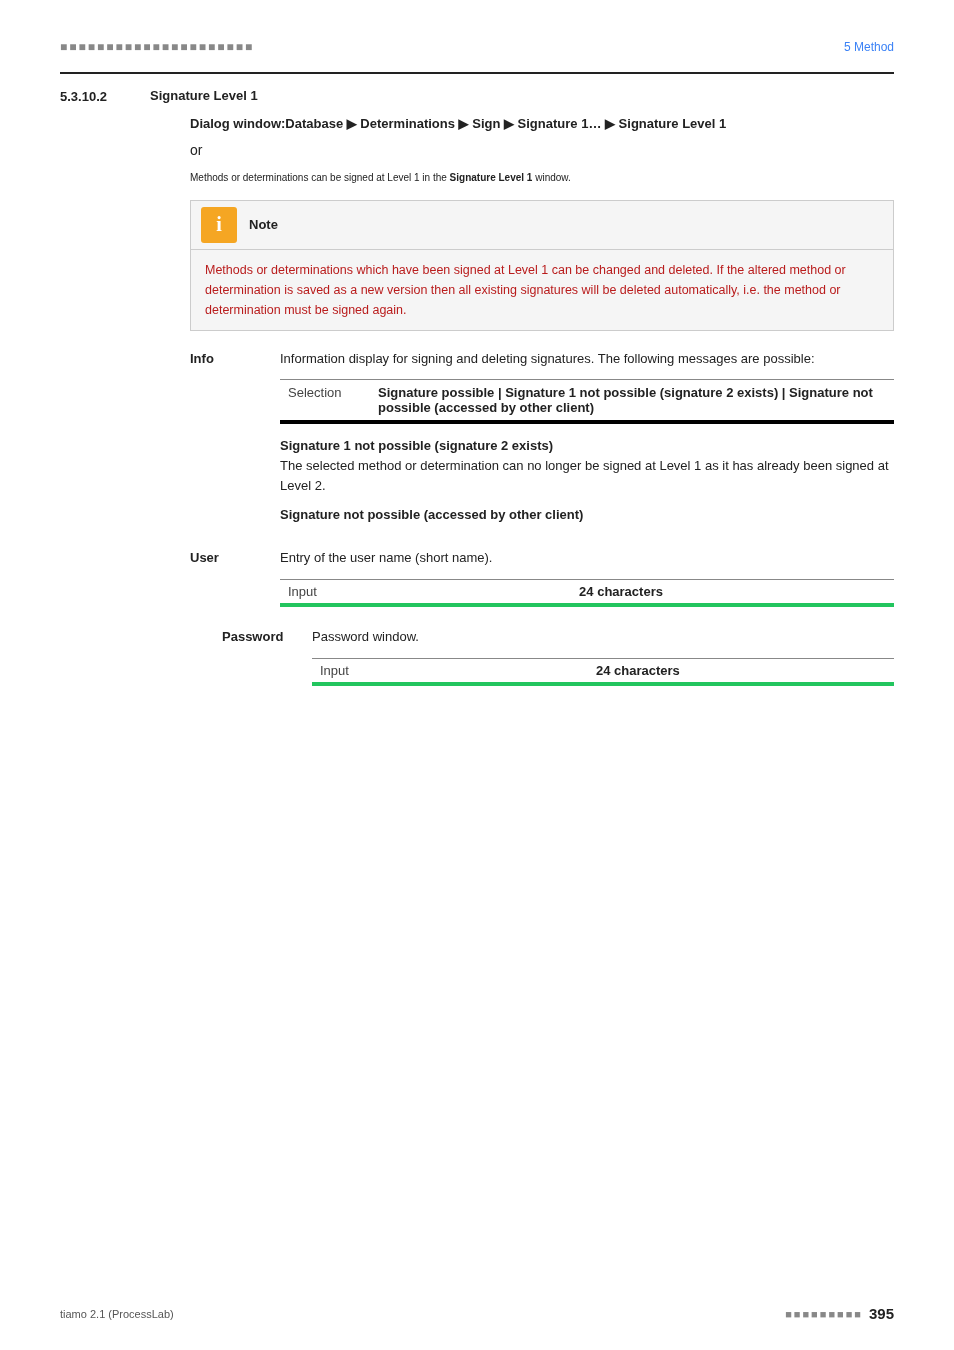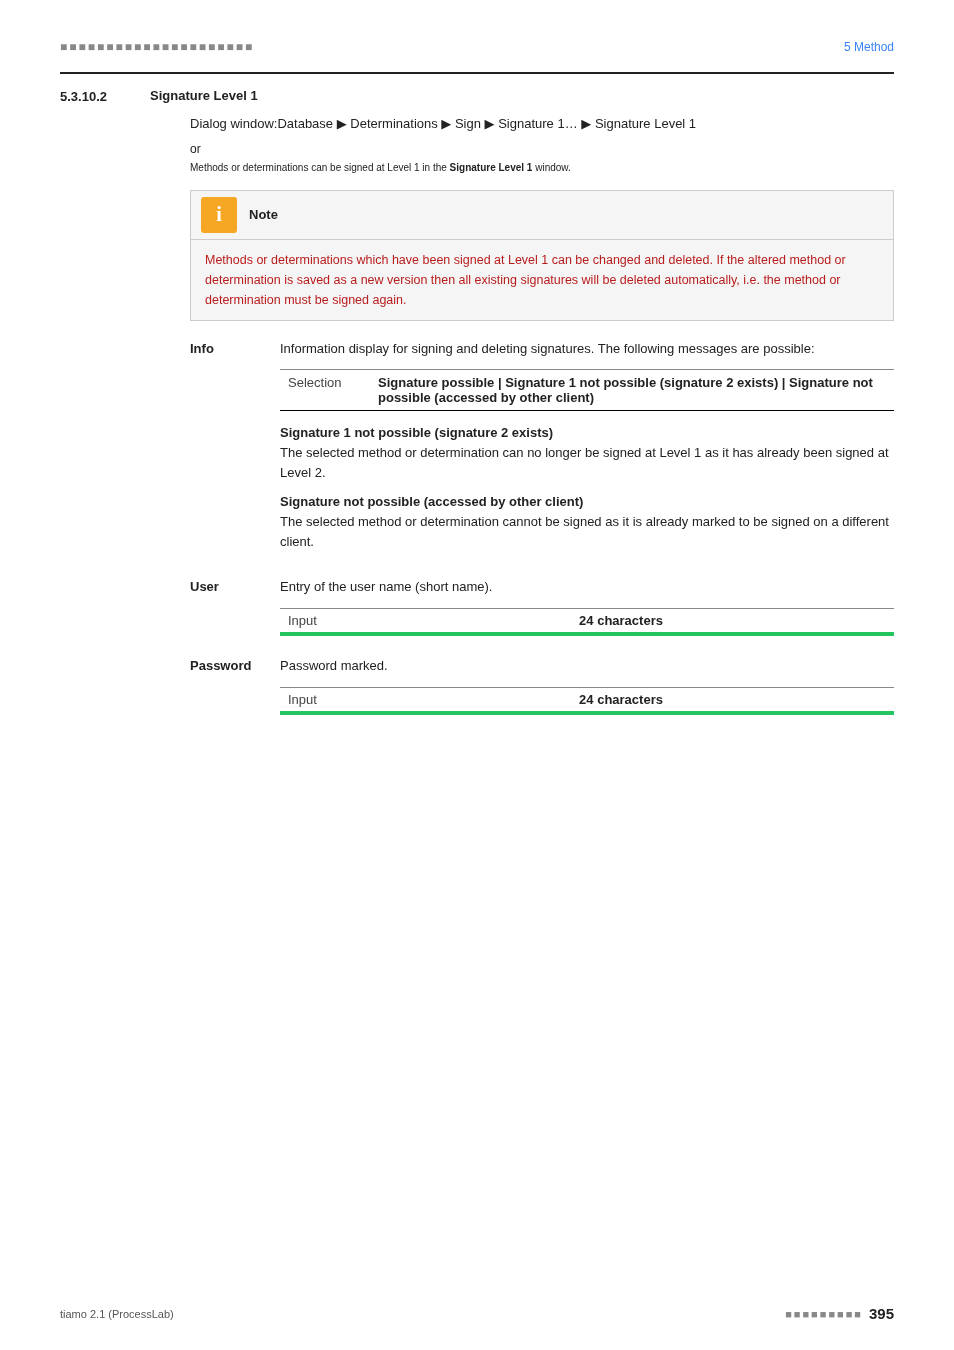--- a/index.html
+++ b/index.html
@@ -58,28 +58,28 @@
       font-size: 13px;
       font-weight: bold;
     }
 
     .content-area {
       margin-left: 130px;
     }
 
     .dialog-path {
       font-size: 13px;
-      font-weight: normal;
+      font-weight: bold;
       margin-bottom: 8px;
       line-height: 1.5;
     }
 
     .or-text {
-      font-size: 12px;
-      margin-bottom: 4px;
+      font-size: 14px;
+      margin-bottom: 12px;
       color: #222;
     }
 
     .description-text {
       font-size: 10px;
       line-height: 1.6;
       margin-bottom: 14px;
     }
 
     .note-box {
@@ -159,21 +159,21 @@
       font-size: 13px;
     }
 
     .selection-table tr td {
       padding: 5px 8px;
       vertical-align: top;
       border-top: 1px solid #888;
     }
 
     .selection-table tr:last-child td {
-      border-bottom: 1px solid #000000;
+      border-bottom: 4px solid #000000;
     }
 
     .selection-table td:first-child {
       min-width: 90px;
       color: #444;
       font-weight: normal;
     }
 
     .selection-table td:last-child {
       font-weight: bold;
@@ -305,44 +305,43 @@
           </table>
 
 
         <div class="sub-item">
           <div class="sub-item-title">Signature 1 not possible (signature 2 exists)</div>
           <div class="sub-item-text">The selected method or determination can no longer be signed at Level 1 as it has already been signed at Level 2.</div>
         </div>
 
         <div class="sub-item">
           <div class="sub-item-title">Signature not possible (accessed by other client)</div>
-          <div class="sub-item-text">The selected method or determination cannot be signed as it is already marked to be signed on a different client.</div>
         </div>
       </div>
     </div>
 
     <div class="field-section" style="margin-top:14px;">
       <div class="field-name">User</div>
       <div class="field-content">
         <div class="info-text">Entry of the user name (short name).</div>
         <table class="input-table">
           <tbody>
               <tr>
             <td>Input</td>
             <td>24 characters</td>
           </tr>
         </tbody>
           </table>
       </div>
     </div>
 
-    <div class="field-section" style="margin-top:16px;">
+    <div class="field-section" style="margin-top:16px;margin-left:32px;">
       <div class="field-name">Password</div>
       <div class="field-content">
-        <div class="info-text">Password marked.</div>
+        <div class="info-text">Password window.</div>
         <table class="input-table">
           <tbody>
               <tr>
             <td>Input</td>
             <td>24 characters</td>
           </tr>
         </tbody>
           </table>
       </div>
     </div>

